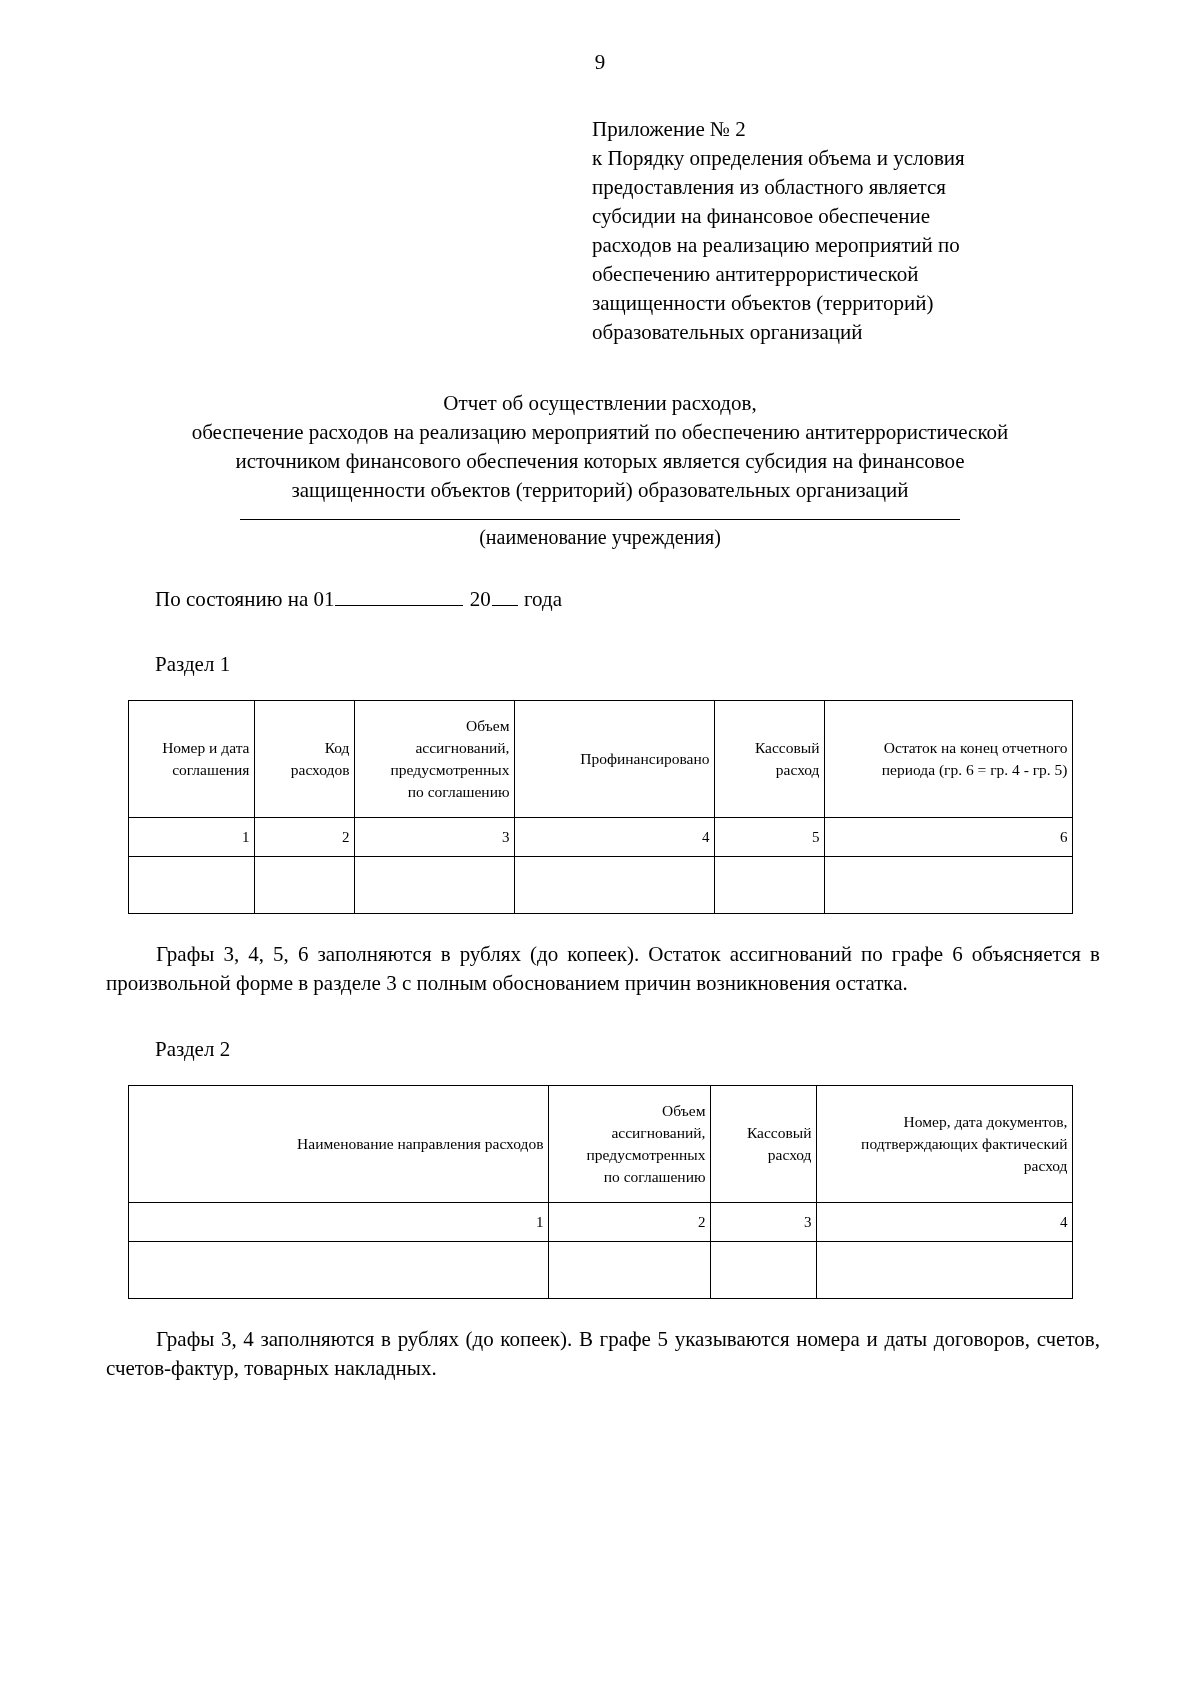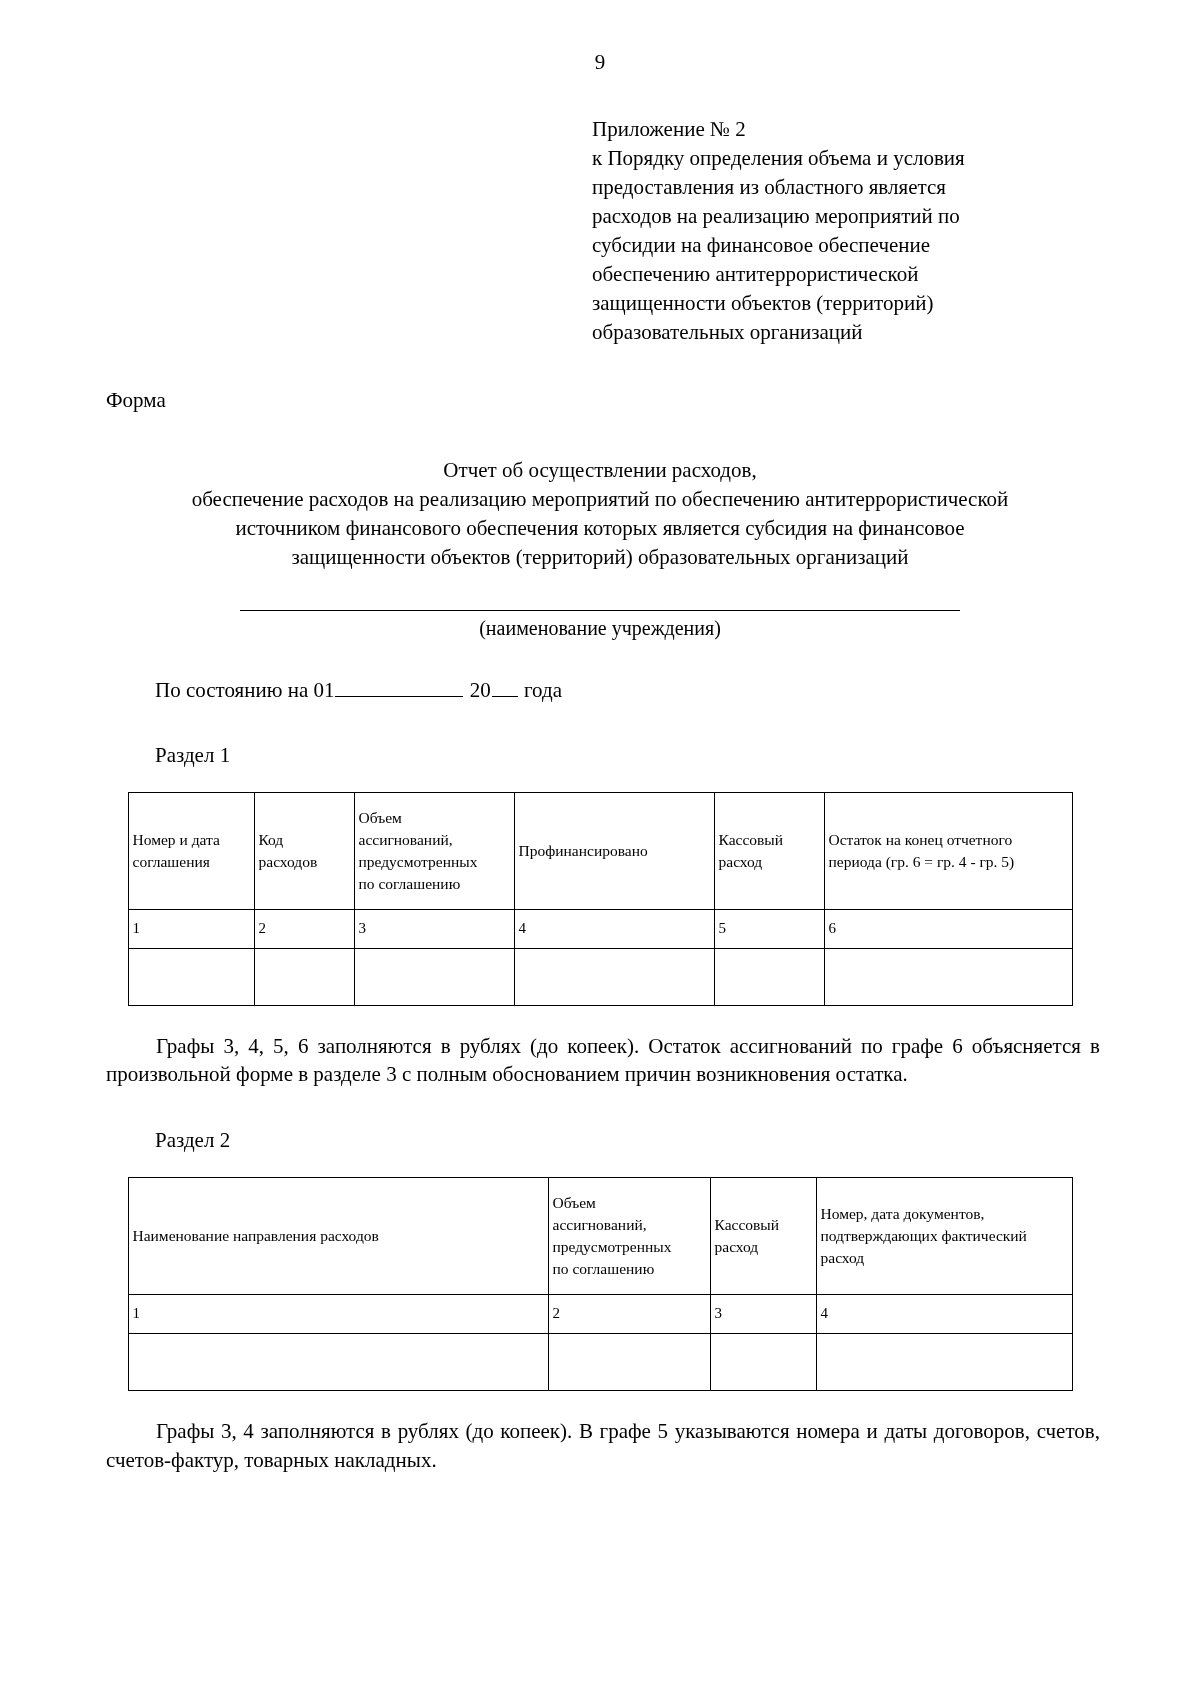--- a/index.html
+++ b/index.html
@@ -49,21 +49,21 @@
     margin-left: 100px;
     margin-right: 100px;
     text-align: center;
     font-size: 21px;
     line-height: 1.38;
   }
   .doc-title .t-line {
     display: block;
   }
   .org-name-wrap {
-    margin-top: 38px;
+    margin-top: 14px;
     text-align: center;
   }
   .org-rule {
     width: 720px;
     height: 1px;
     background: #000;
     margin: 0 auto 4px auto;
   }
   .org-caption {
     font-size: 20px;
@@ -101,21 +101,21 @@
     border-collapse: collapse;
     margin: 22px auto 0 auto;
     width: 944px;
     table-layout: fixed;
   }
   table.form-table td,
   table.form-table th {
     border: 1px solid #000000;
     padding: 6px 4px;
     vertical-align: middle;
-    text-align: left;
+    text-align: right;
     font-weight: normal;
     font-size: 15.5px;
     line-height: 1.42;
   }
   table.form-table thead td {
     height: 104px;
   }
   table.form-table tr.num-row td {
     height: 26px;
     font-size: 15px;
@@ -152,28 +152,27 @@
 <body>
 
 <div class="page">
 
   <div class="page-number">9</div>
 
   <div class="appendix-block">
     <div>Приложение № 2</div>
     <div>к Порядку определения объема и условия</div>
     <div>предоставления из областного является</div>
+    <div>субсидии на финансовое обеспечение</div>
     <div>расходов на реализацию мероприятий по</div>
-    <div>субсидии на финансовое обеспечение</div>
     <div>обеспечению антитеррористической</div>
     <div>защищенности объектов (территорий)</div>
     <div>образовательных организаций</div>
   </div>
 
-  <div class="form-label">Форма</div>
 
   <div class="doc-title">
     <span class="t-line">Отчет об осуществлении расходов,</span>
     <span class="t-line">обеспечение расходов на реализацию мероприятий по обеспечению антитеррористической</span>
     <span class="t-line">источником финансового обеспечения которых является субсидия на финансовое</span>
     <span class="t-line">защищенности объектов (территорий) образовательных организаций</span>
   </div>
 
   <div class="org-name-wrap">
     <div class="org-rule"></div>

